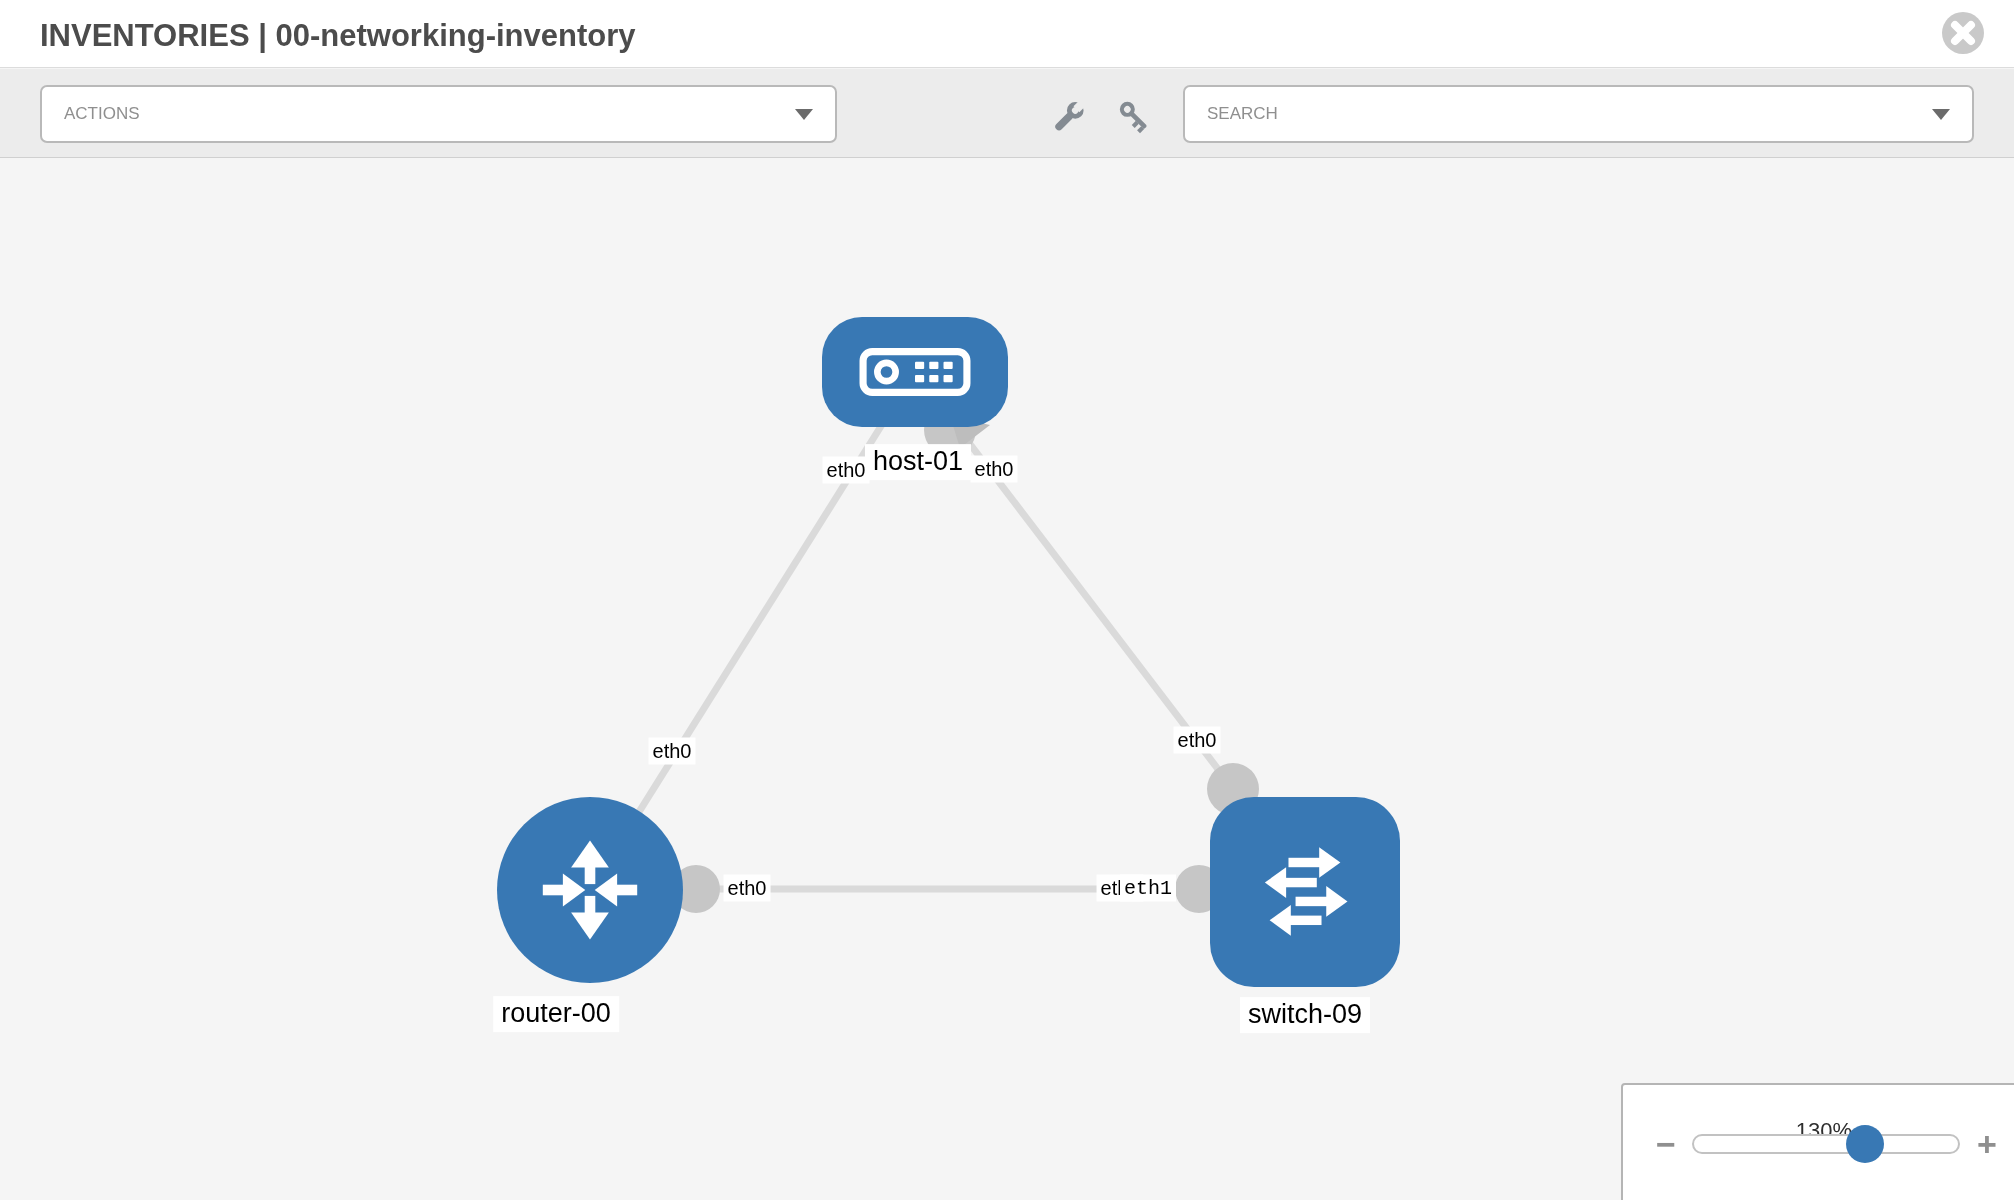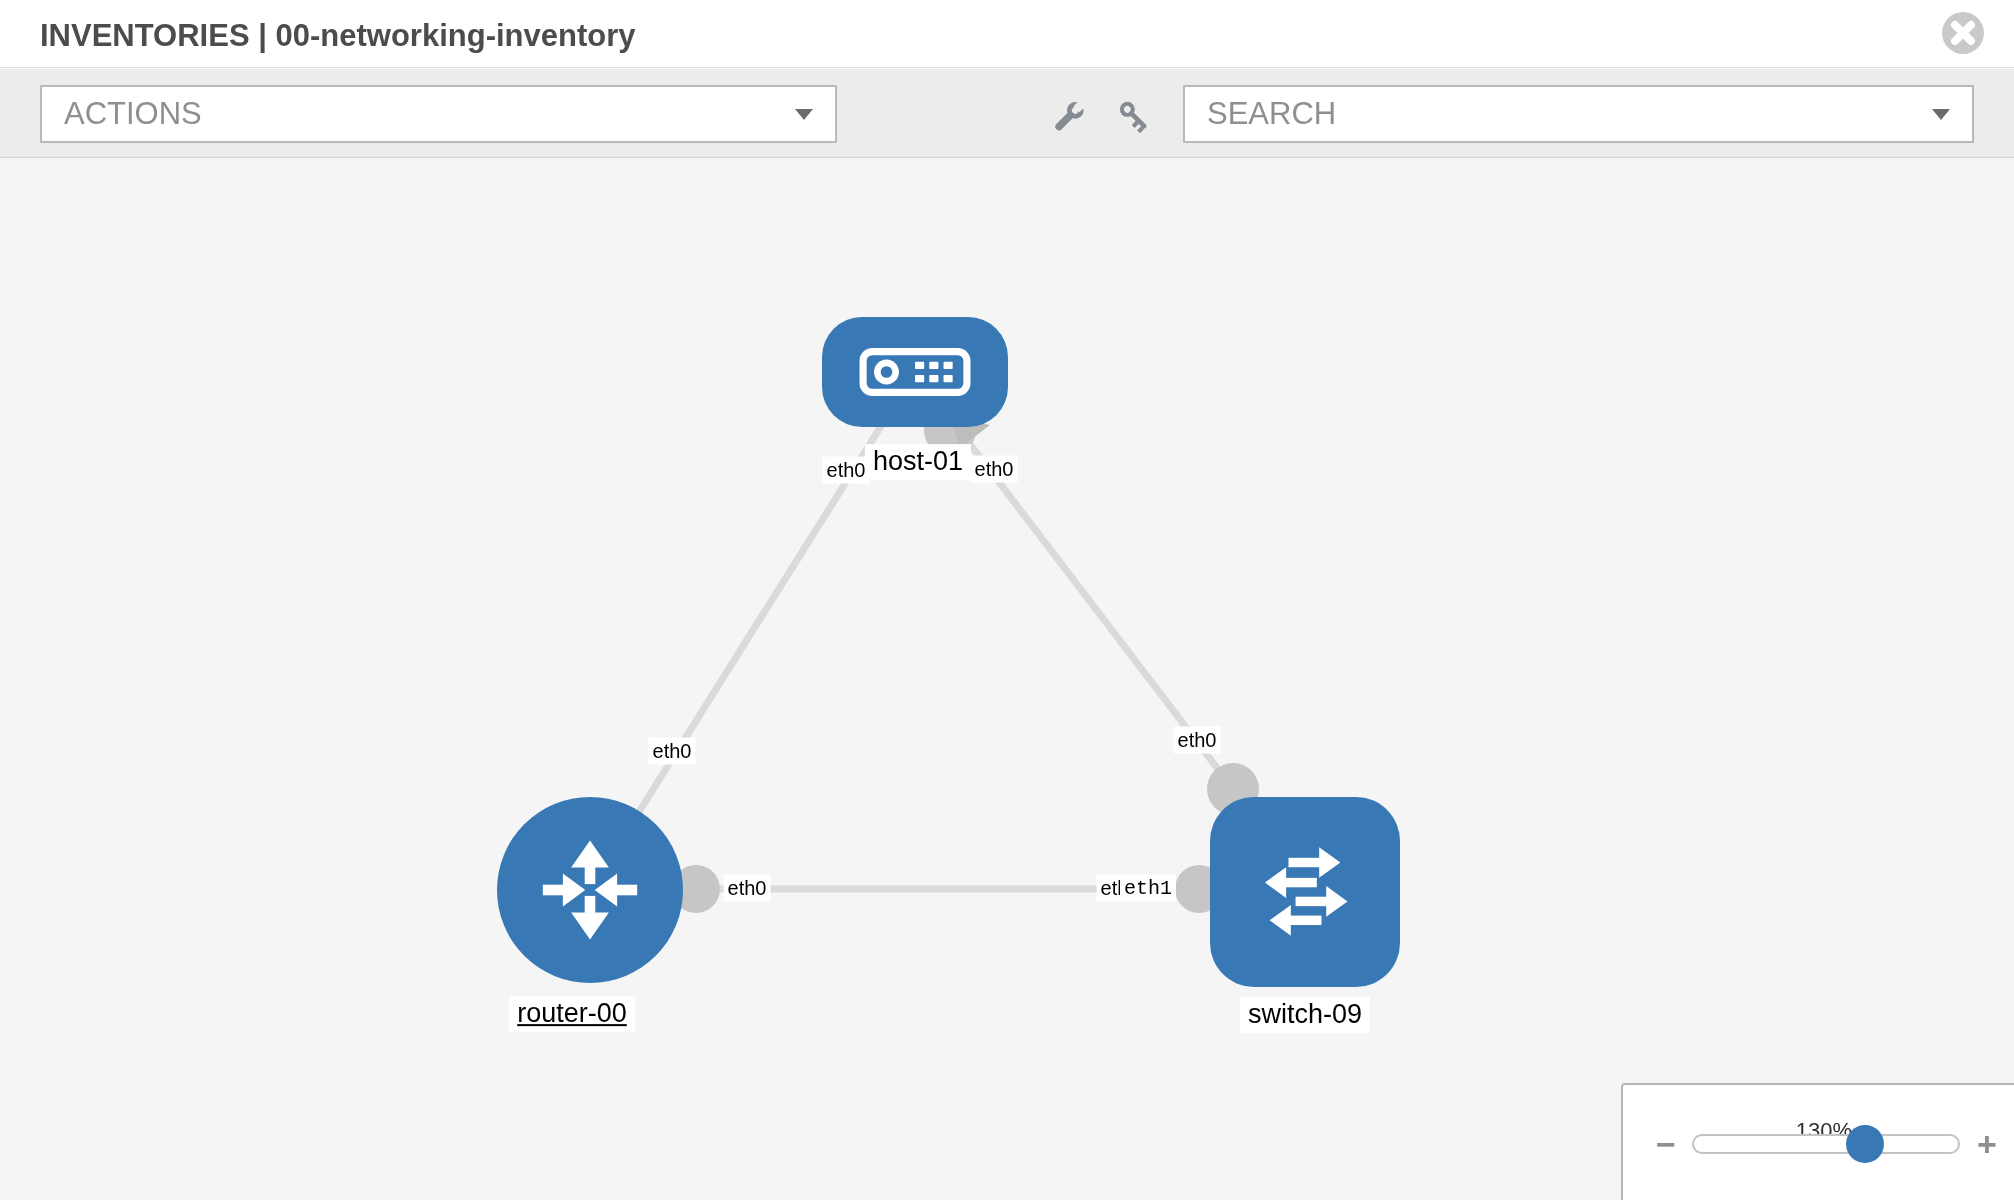--- a/index.html
+++ b/index.html
@@ -5,21 +5,21 @@
   * { margin:0; padding:0; box-sizing:border-box; }
   html,body { width:2014px; height:1200px; overflow:hidden; font-family:"Liberation Sans", sans-serif; background:#f5f5f5; }
 
   
   .header { position:absolute; left:0; top:0; width:2014px; height:68px; background:#ffffff; border-bottom:1px solid #dcdcdc; }
   .page-title { position:absolute; left:40px; top:18px; font-size:31px; font-weight:700; color:#4c4c4c; }
   .close-btn { position:absolute; left:1942px; top:12px; width:42px; height:42px; cursor:pointer; }
 
   
   .toolbar { position:absolute; left:0; top:69px; width:2014px; height:89px; background:#ececec; border-bottom:1px solid #d0d0d0; }
-  .select-box { position:absolute; top:16px; height:58px; background:#ffffff; border:2px solid #b9b9b9; border-radius:1px; display:flex; align-items:center; justify-content:space-between; padding:0 22px; color:#8f8f8f; font-size:31px; cursor:pointer; }
+  .select-box { position:absolute; top:16px; height:58px; background:#ffffff; border:2px solid #b9b9b9; border-radius:7px; display:flex; align-items:center; justify-content:space-between; padding:0 22px; color:#8f8f8f; font-size:17px; cursor:pointer; }
   .select-actions { left:40px;  width:797px; }
   .select-search  { left:1183px; width:791px; }
   .caret { width:0; height:0; border-left:9px solid transparent; border-right:9px solid transparent; border-top:11px solid #6b6b6b; }
   .tool-icon { position:absolute; top:28px; width:40px; height:40px; cursor:pointer; }
   .tool-wrench { left:1047px; }
   .tool-key    { left:1115px; }
 
   
   .canvas { position:absolute; left:0; top:158px; width:2014px; height:1042px; background:#f5f5f5; }
   .links-svg { position:absolute; left:0; top:0; }
@@ -27,21 +27,21 @@
   .node { position:absolute; background:#3878b4; display:flex; align-items:center; justify-content:center; }
   .node-host   { left:822px;  top:159px; width:186px; height:110px; border-radius:40px; }
   .node-router { left:497px;  top:639px; width:186px; height:186px; border-radius:50%; }
   .node-switch { left:1210px; top:639px; width:190px; height:190px; border-radius:44px; }
 
   .node-label, .port-label { position:absolute; transform:translate(-50%,-50%); background:#ffffff; color:#000000; white-space:nowrap; line-height:1.25; }
   .node-label { font-size:27px; padding:1px 8px; }
   .port-label { font-size:20px; padding:1px 4px; }
 
   .lbl-host    { left:918px;  top:304px; }
-  .lbl-router  { left:572px;  top:856px;text-decoration:underline; }
+  .lbl-router  { left:556px;  top:856px; }
   .lbl-switch  { left:1305px; top:857px; }
   .port-host-left   { left:846px;  top:312px; }
   .port-host-right  { left:994px;  top:311px; }
   .port-mid-left    { left:672px;  top:593px; }
   .port-mid-right   { left:1197px; top:582px; }
   .port-router-right{ left:747px;  top:730px; }
   .port-switch-under{ left:1120px; top:730px; }
   .port-switch-over { left:1148px; top:730px;font-family:Liberation Mono, monospace; }
 
   

